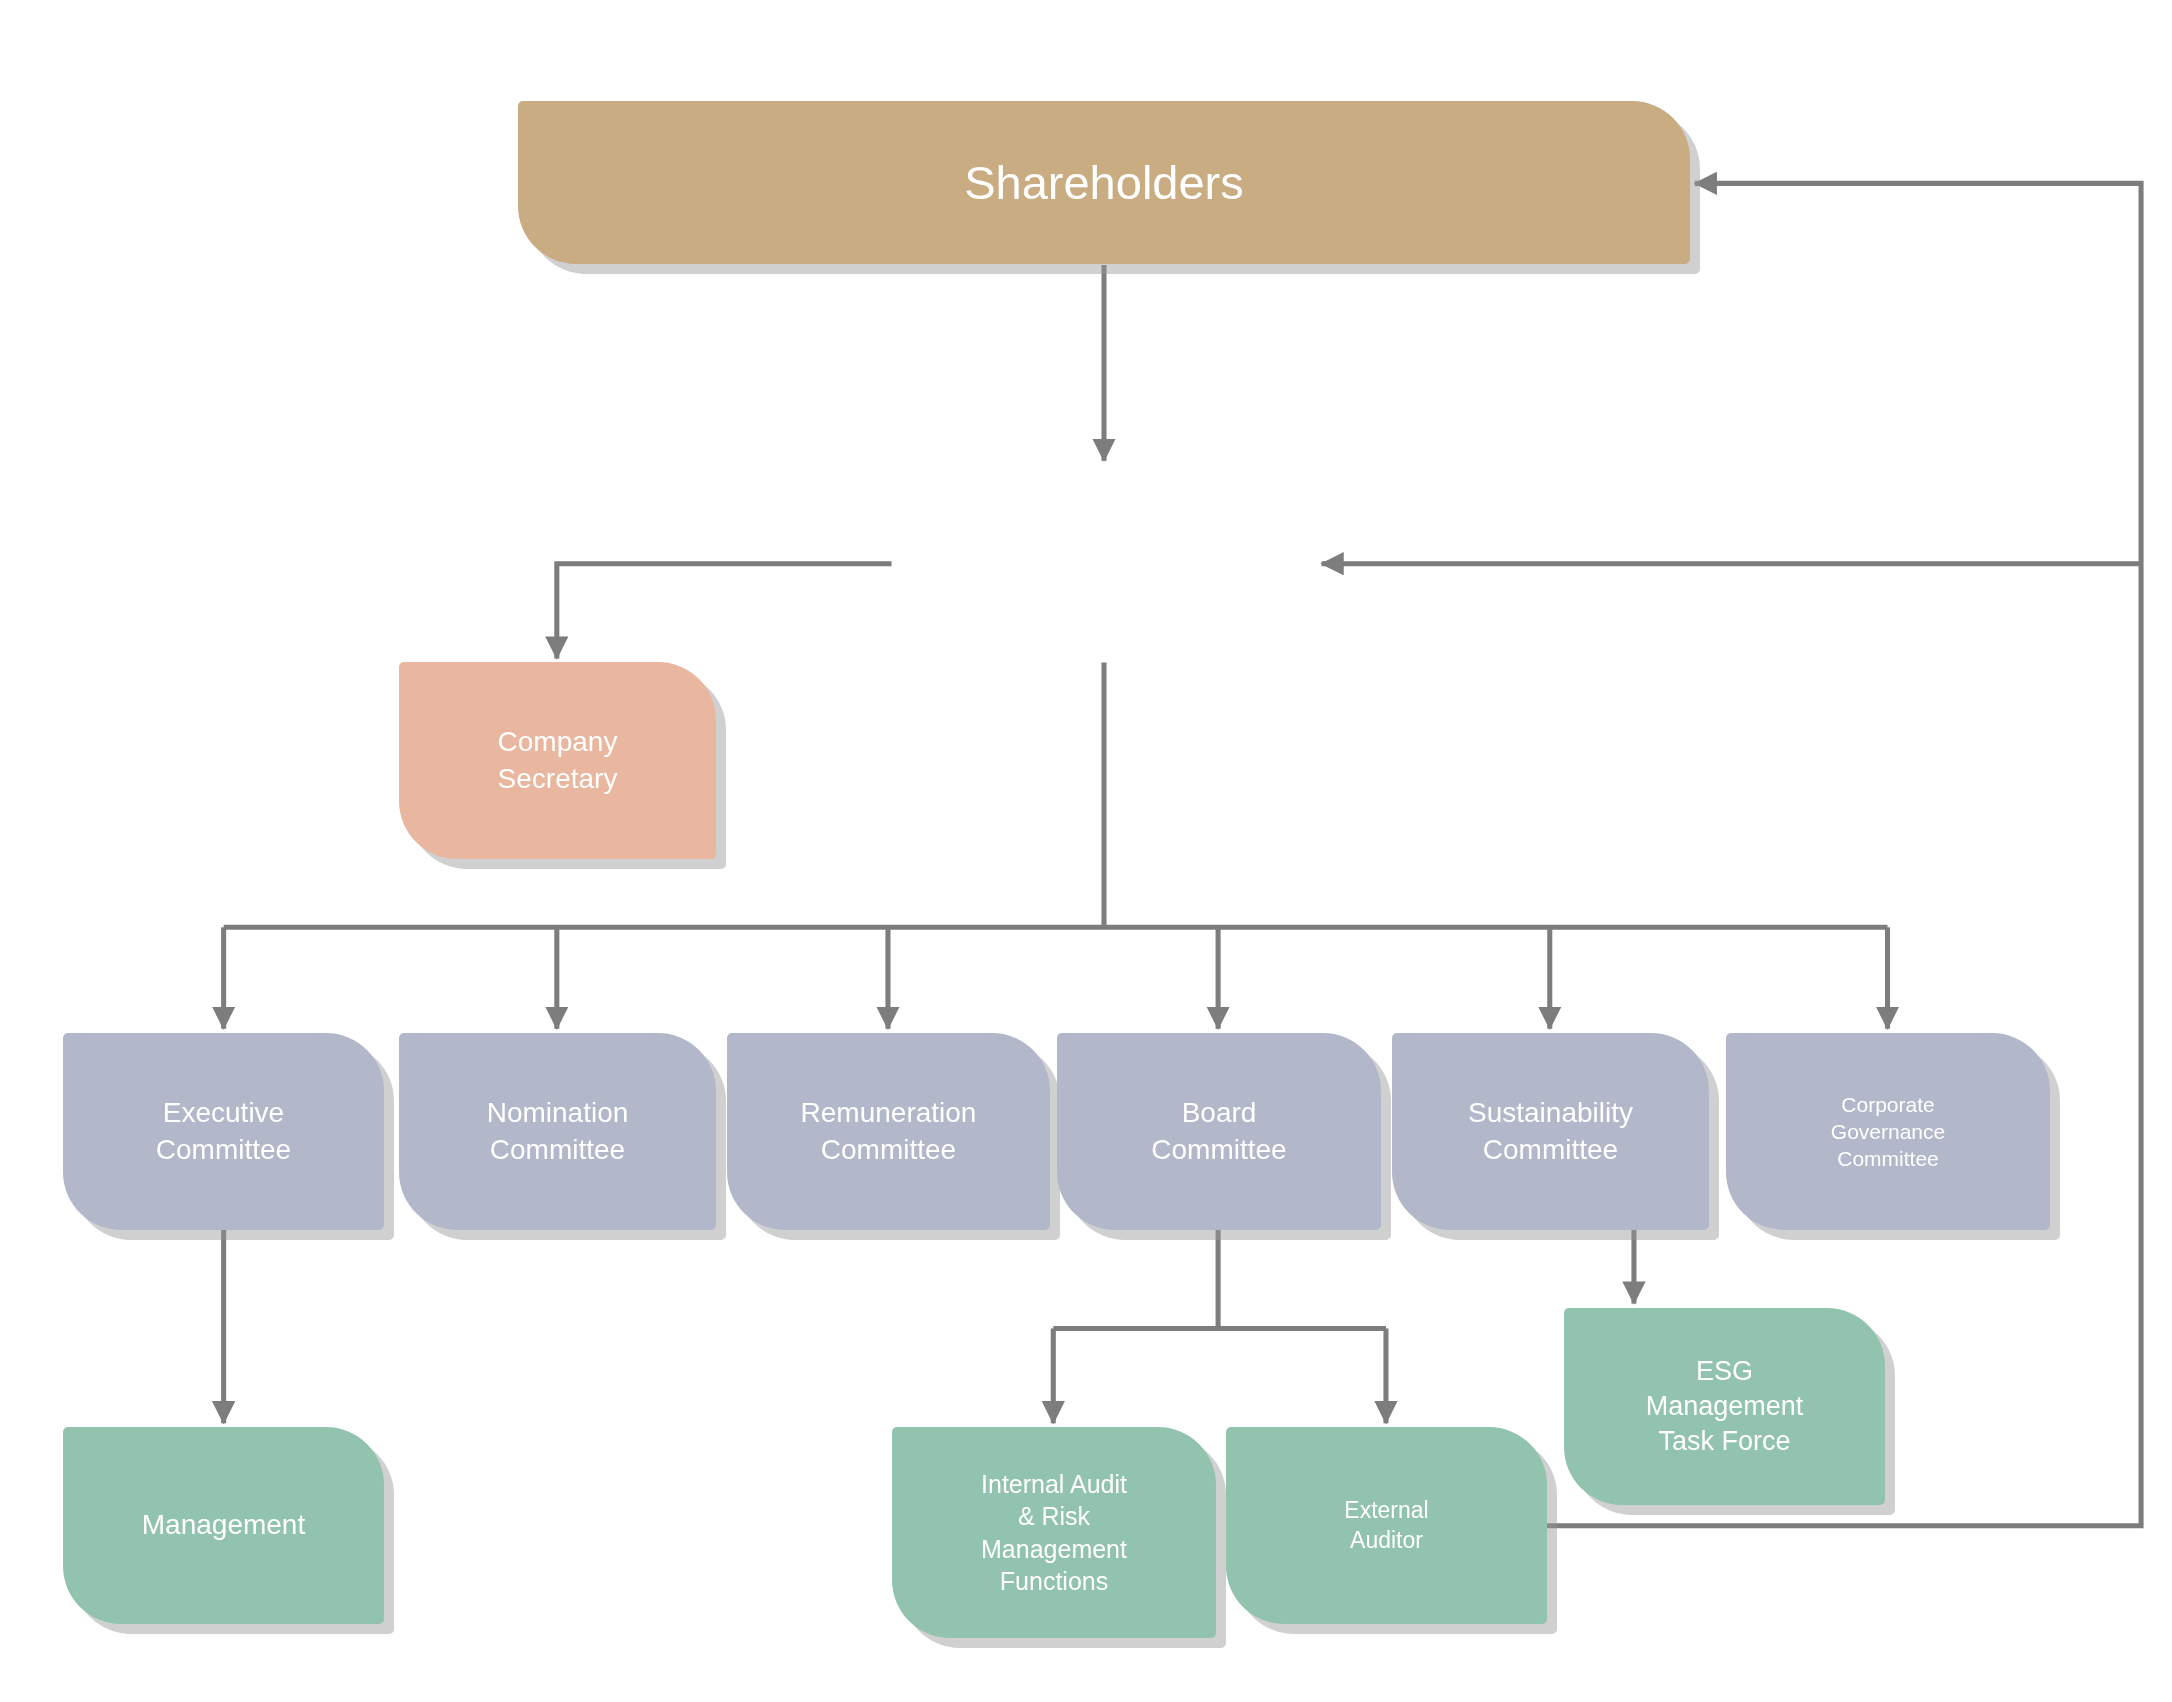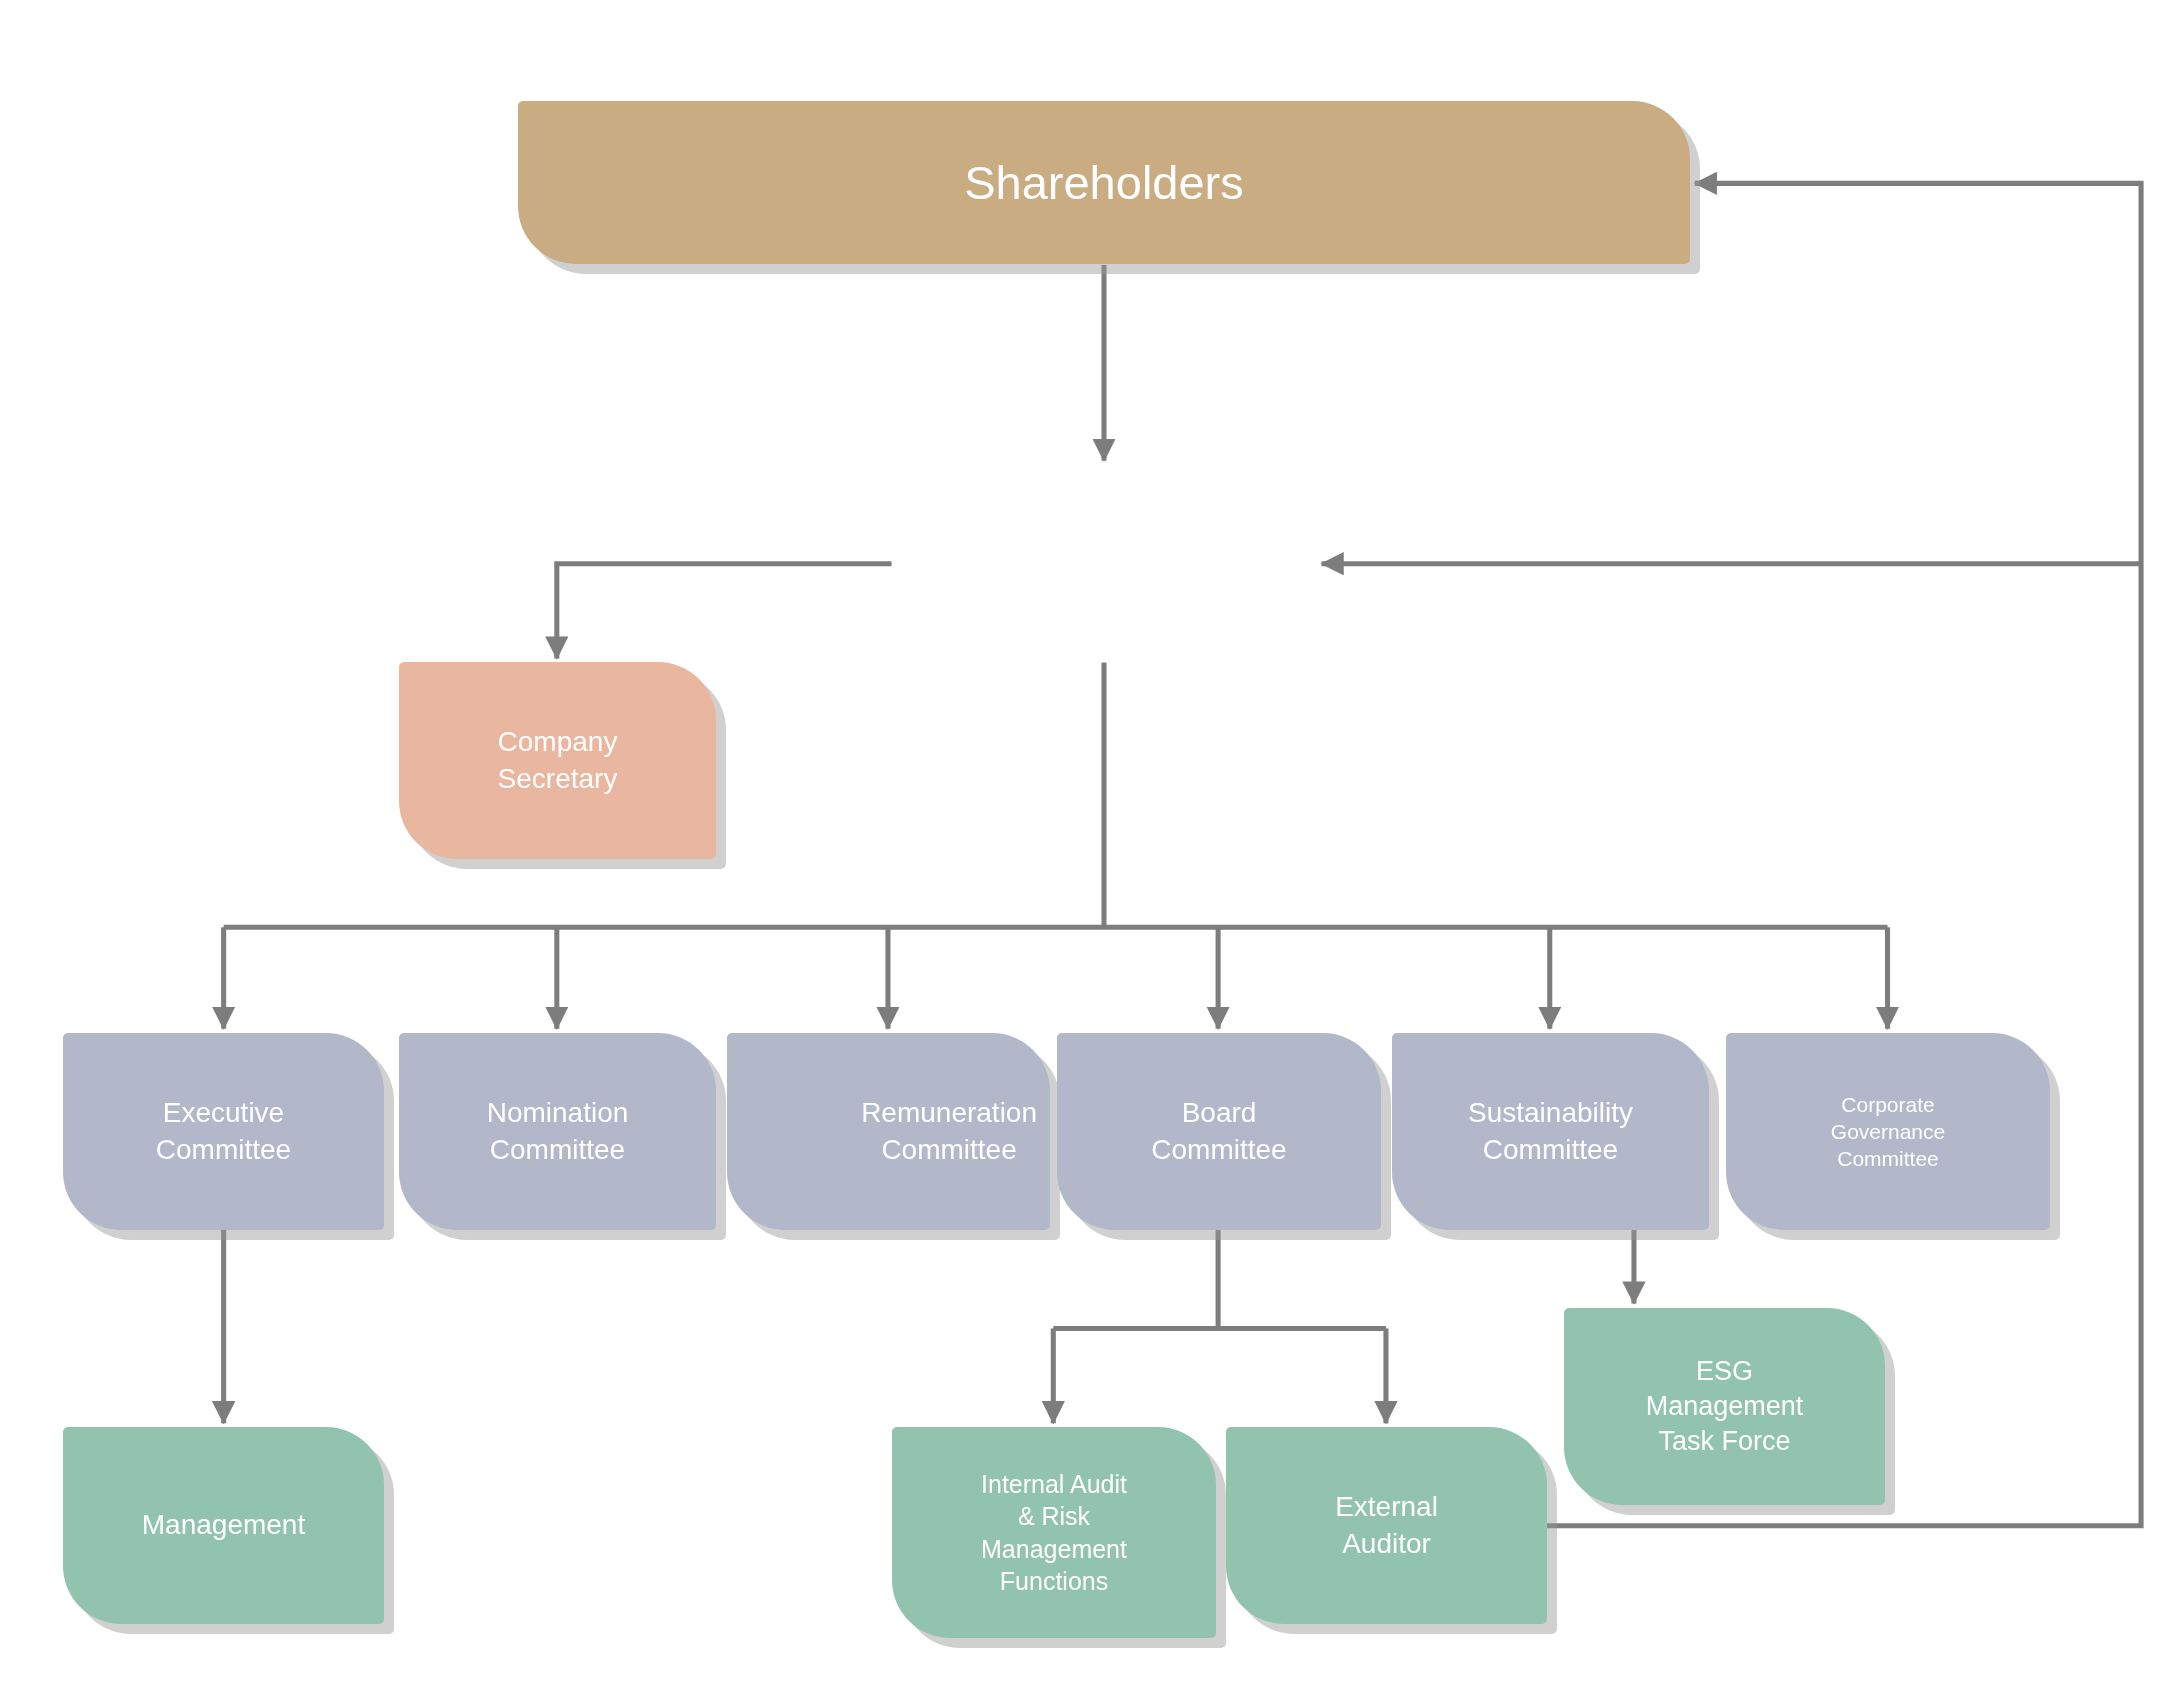--- a/index.html
+++ b/index.html
@@ -43,28 +43,28 @@
   .c-board        { background: var(--board, #e9b79f); }
   .c-committee    { background: var(--committee, #b3b7ca); }
   .c-function     { background: var(--function, #92c3ae); }
 
   #n-shareholders      { left: 518px; top: 101px;  width: 1172px; height: 163px; font-size: 47px; }
   #n-board             { left: 892px; top: 465px;  width: 426px;  height: 197px; font-size: 31px; }
   #n-company-secretary { left: 399px;  top: 662px; width: 317px;  height: 197px; font-size: 28px; }
 
   #n-executive         { left: 63px;  top: 1033px; width: 321px;  height: 197px; font-size: 28px; }
   #n-nomination        { left: 399px;  top: 1033px; width: 317px;  height: 197px; font-size: 28px; }
-  #n-remuneration      { left: 727px; top: 1033px; width: 323px;  height: 197px; font-size: 28px; justify-content: flex-end; }
+  #n-remuneration      { left: 727px; top: 1033px; width: 323px;  height: 197px; font-size: 28px; }
   #n-audit             { left: 1057px; top: 1033px; width: 324px;  height: 197px; font-size: 28px; }
   #n-sustainability    { left: 1392px; top: 1033px; width: 317px;  height: 197px; font-size: 28px; justify-content: center; }
   #n-corpgov           { left: 1726px; top: 1033px; width: 324px;  height: 197px; font-size: 21px; }
 
   #n-management        { left: 63px;  top: 1427px; width: 321px;  height: 197px; font-size: 28px; }
   #n-internal-audit    { left: 892px; top: 1427px; width: 324px;  height: 211px; font-size: 25px; }
-  #n-external-auditor  { left: 1226px; top: 1427px; width: 321px;  height: 197px; font-size: 28px; }
+  #n-external-auditor  { left: 1226px; top: 1427px; width: 321px;  height: 197px; font-size: 23px; }
   #n-esg               { left: 1564px; top: 1308px; width: 321px;  height: 197px; font-size: 27px; }
 </style>
 </head>
 <body>
 
 <div class="canvas">
 
   <svg class="connectors" viewBox="0 0 4283 3357" xmlns="http://www.w3.org/2000/svg">
     <defs>
       <marker id="ah" viewBox="0 0 10 10" refX="9.5" refY="5" markerWidth="4.6" markerHeight="4.6" orient="auto">

